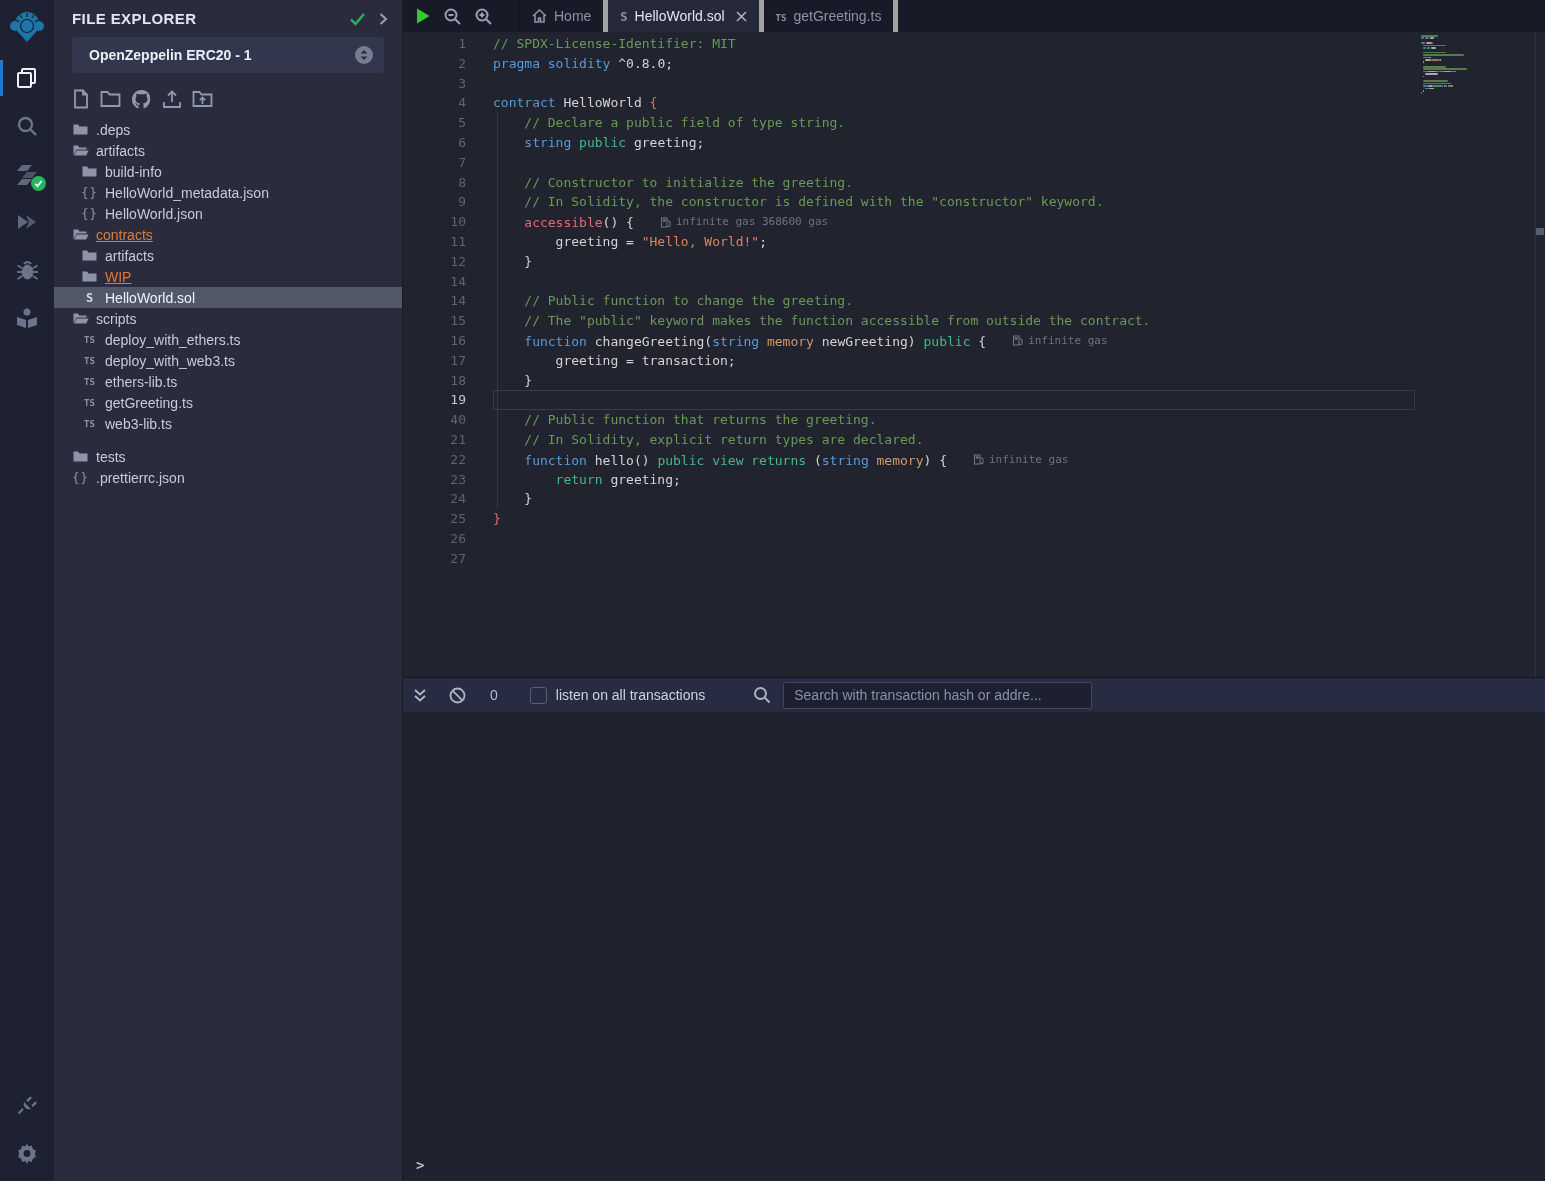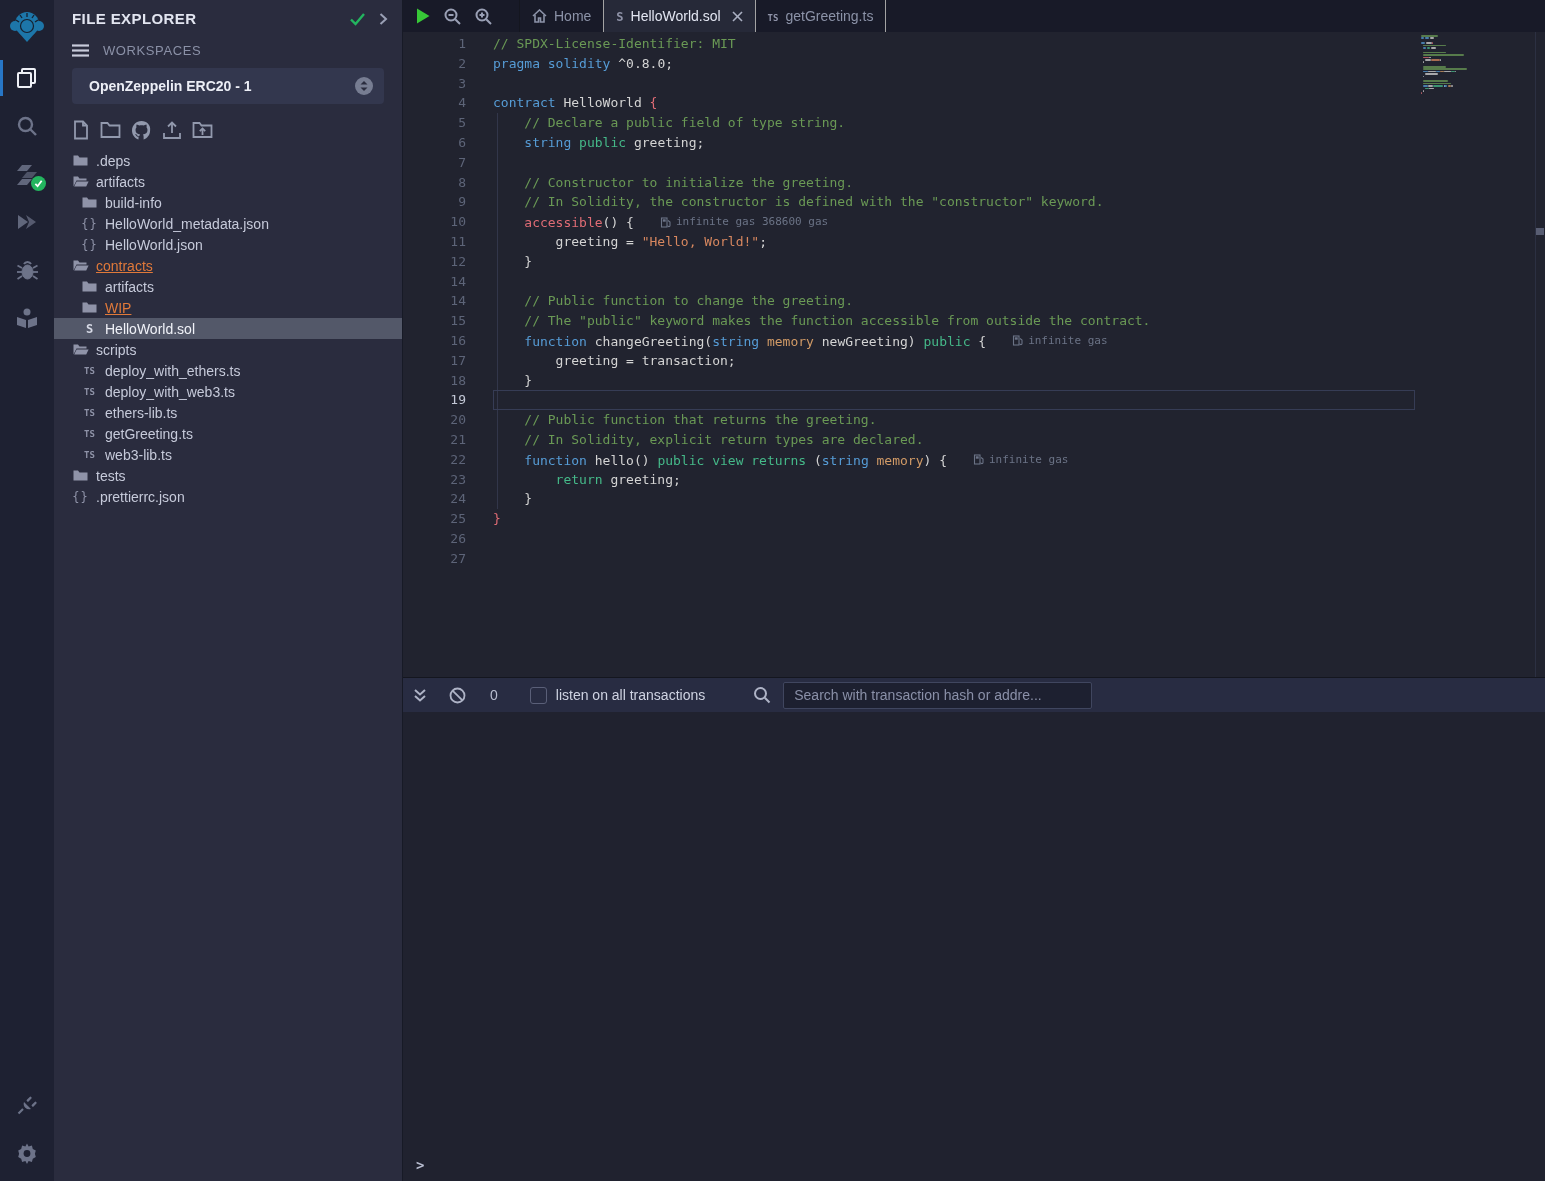--- a/index.html
+++ b/index.html
@@ -39,21 +39,21 @@
   .gl.ts { font-size:9px; font-weight:bold; }
   .gl.sol { font-size:12px; font-weight:bold; }
   .tree-row.selected .gl { color:#d7dae6; }
 
   
   .main { flex:1; display:flex; flex-direction:column; min-width:0; }
 
   .tab-bar { height:32px; background:#181a28; display:flex; align-items:stretch; flex-shrink:0; }
   .tb-actions { display:flex; align-items:center; gap:12px; padding:0 12px 0 12px; }
   .tb-btn { display:flex; cursor:pointer; }
-  .tab { display:flex; align-items:center; gap:7px; padding:0 12px; font-size:14px; color:#8c93a8; cursor:pointer; border-right:1px solid #a3a3a3; }
+  .tab { display:flex; align-items:center; gap:7px; padding:0 12px; font-size:14px; color:#8c93a8; cursor:pointer; border-right:5px solid #a3a3a3; }
   .tab:first-of-type { border-left:1px solid #14161f; margin-left:14px; }
   .tab.active { background:#262938; color:#e3e6f2; }
   .tab .close { margin-left:4px; color:#aab0c2; font-size:14px; display:flex; }
 
   .editor { position:relative; height:645px; background:#21232f; display:flex; flex-shrink:0; overflow:hidden; }
   .gutter { width:90px; flex-shrink:0; padding-top:2px; text-align:right; }
   .gutter .ln { height:19.8px; padding-right:27px; font:13px/19.8px "DejaVu Sans Mono", monospace; color:#5d6478; }
   .gutter .ln.cur { color:#c3c8d6; }
   .code { flex:1; padding-top:2px; position:relative; }
   .cline { height:19.8px; font:13px/19.8px "DejaVu Sans Mono", monospace; white-space:pre; }
@@ -206,30 +206,20 @@
             <path d="M2 7.5 L6.5 12 L15 2"></path>
           </svg>
       </span>
       <span class="hicon">
         <svg width="10" height="14" viewBox="0 0 10 14" fill="none" stroke="#9aa0b5" stroke-width="2">
             <path d="M2.5 2 L8 7 L2.5 12"></path>
           </svg>
       </span>
     </div>
 
-    <div class="sp-workspaces">
-      <span>
-        <svg width="17" height="13" viewBox="0 0 17 13" stroke="#c8ccdb" stroke-width="2.2">
-            <line x1="0" y1="1.5" x2="17" y2="1.5"></line>
-            <line x1="0" y1="6.5" x2="17" y2="6.5"></line>
-            <line x1="0" y1="11.5" x2="17" y2="11.5"></line>
-          </svg>
-      </span>
-      <span class="label">WORKSPACES</span>
-    </div>
 
     <div class="sp-dropdown">
       <span class="value">OpenZeppelin ERC20 - 1</span>
       <span>
         <svg width="20" height="20" viewBox="0 0 20 20">
             <circle cx="10" cy="10" r="9" fill="#777d92"></circle>
             <path d="M6.5 8.5 L10 5 L13.5 8.5 Z" fill="#2a2c3e"></path>
             <path d="M6.5 11.5 L10 15 L13.5 11.5 Z" fill="#2a2c3e"></path>
           </svg>
       </span>
@@ -369,21 +359,21 @@
             <span class="gl ts">TS</span>
           </span>
           <span>getGreeting.ts</span>
         </div>
         <div class="tree-row" style="padding-left: 27px;">
           <span class="ticon">
             <span class="gl ts">TS</span>
           </span>
           <span>web3-lib.ts</span>
         </div>
-        <div class="tree-row" style="padding-left: 18px;">
+        <div class="tree-row" style="padding-left: 18px; margin-top: 12px;">
           <span class="ticon">
             <svg width="15" height="13" viewBox="0 0 15 13" fill="#8f93a8">
               <path d="M0.5 1.5 h4.5 l1.5 2 h8 v8 h-14 Z"></path>
             </svg>
           </span>
           <span>tests</span>
         </div>
         <div class="tree-row" style="padding-left: 18px;">
           <span class="ticon">
             <span class="gl json">{}</span>
@@ -461,21 +451,21 @@
           <div class="ln">10</div>
           <div class="ln">11</div>
           <div class="ln">12</div>
           <div class="ln">14</div>
           <div class="ln">14</div>
           <div class="ln">15</div>
           <div class="ln">16</div>
           <div class="ln">17</div>
           <div class="ln">18</div>
           <div class="ln cur">19</div>
-          <div class="ln">20</div>
+          <div class="ln">40</div>
           <div class="ln">21</div>
           <div class="ln">22</div>
           <div class="ln">23</div>
           <div class="ln">24</div>
           <div class="ln">25</div>
           <div class="ln">26</div>
           <div class="ln">27</div>
         </div>
       <div class="code" id="code">
           <div class="cline"><span style="color: rgb(106, 153, 85);">// SPDX-License-Identifier: MIT</span></div>

